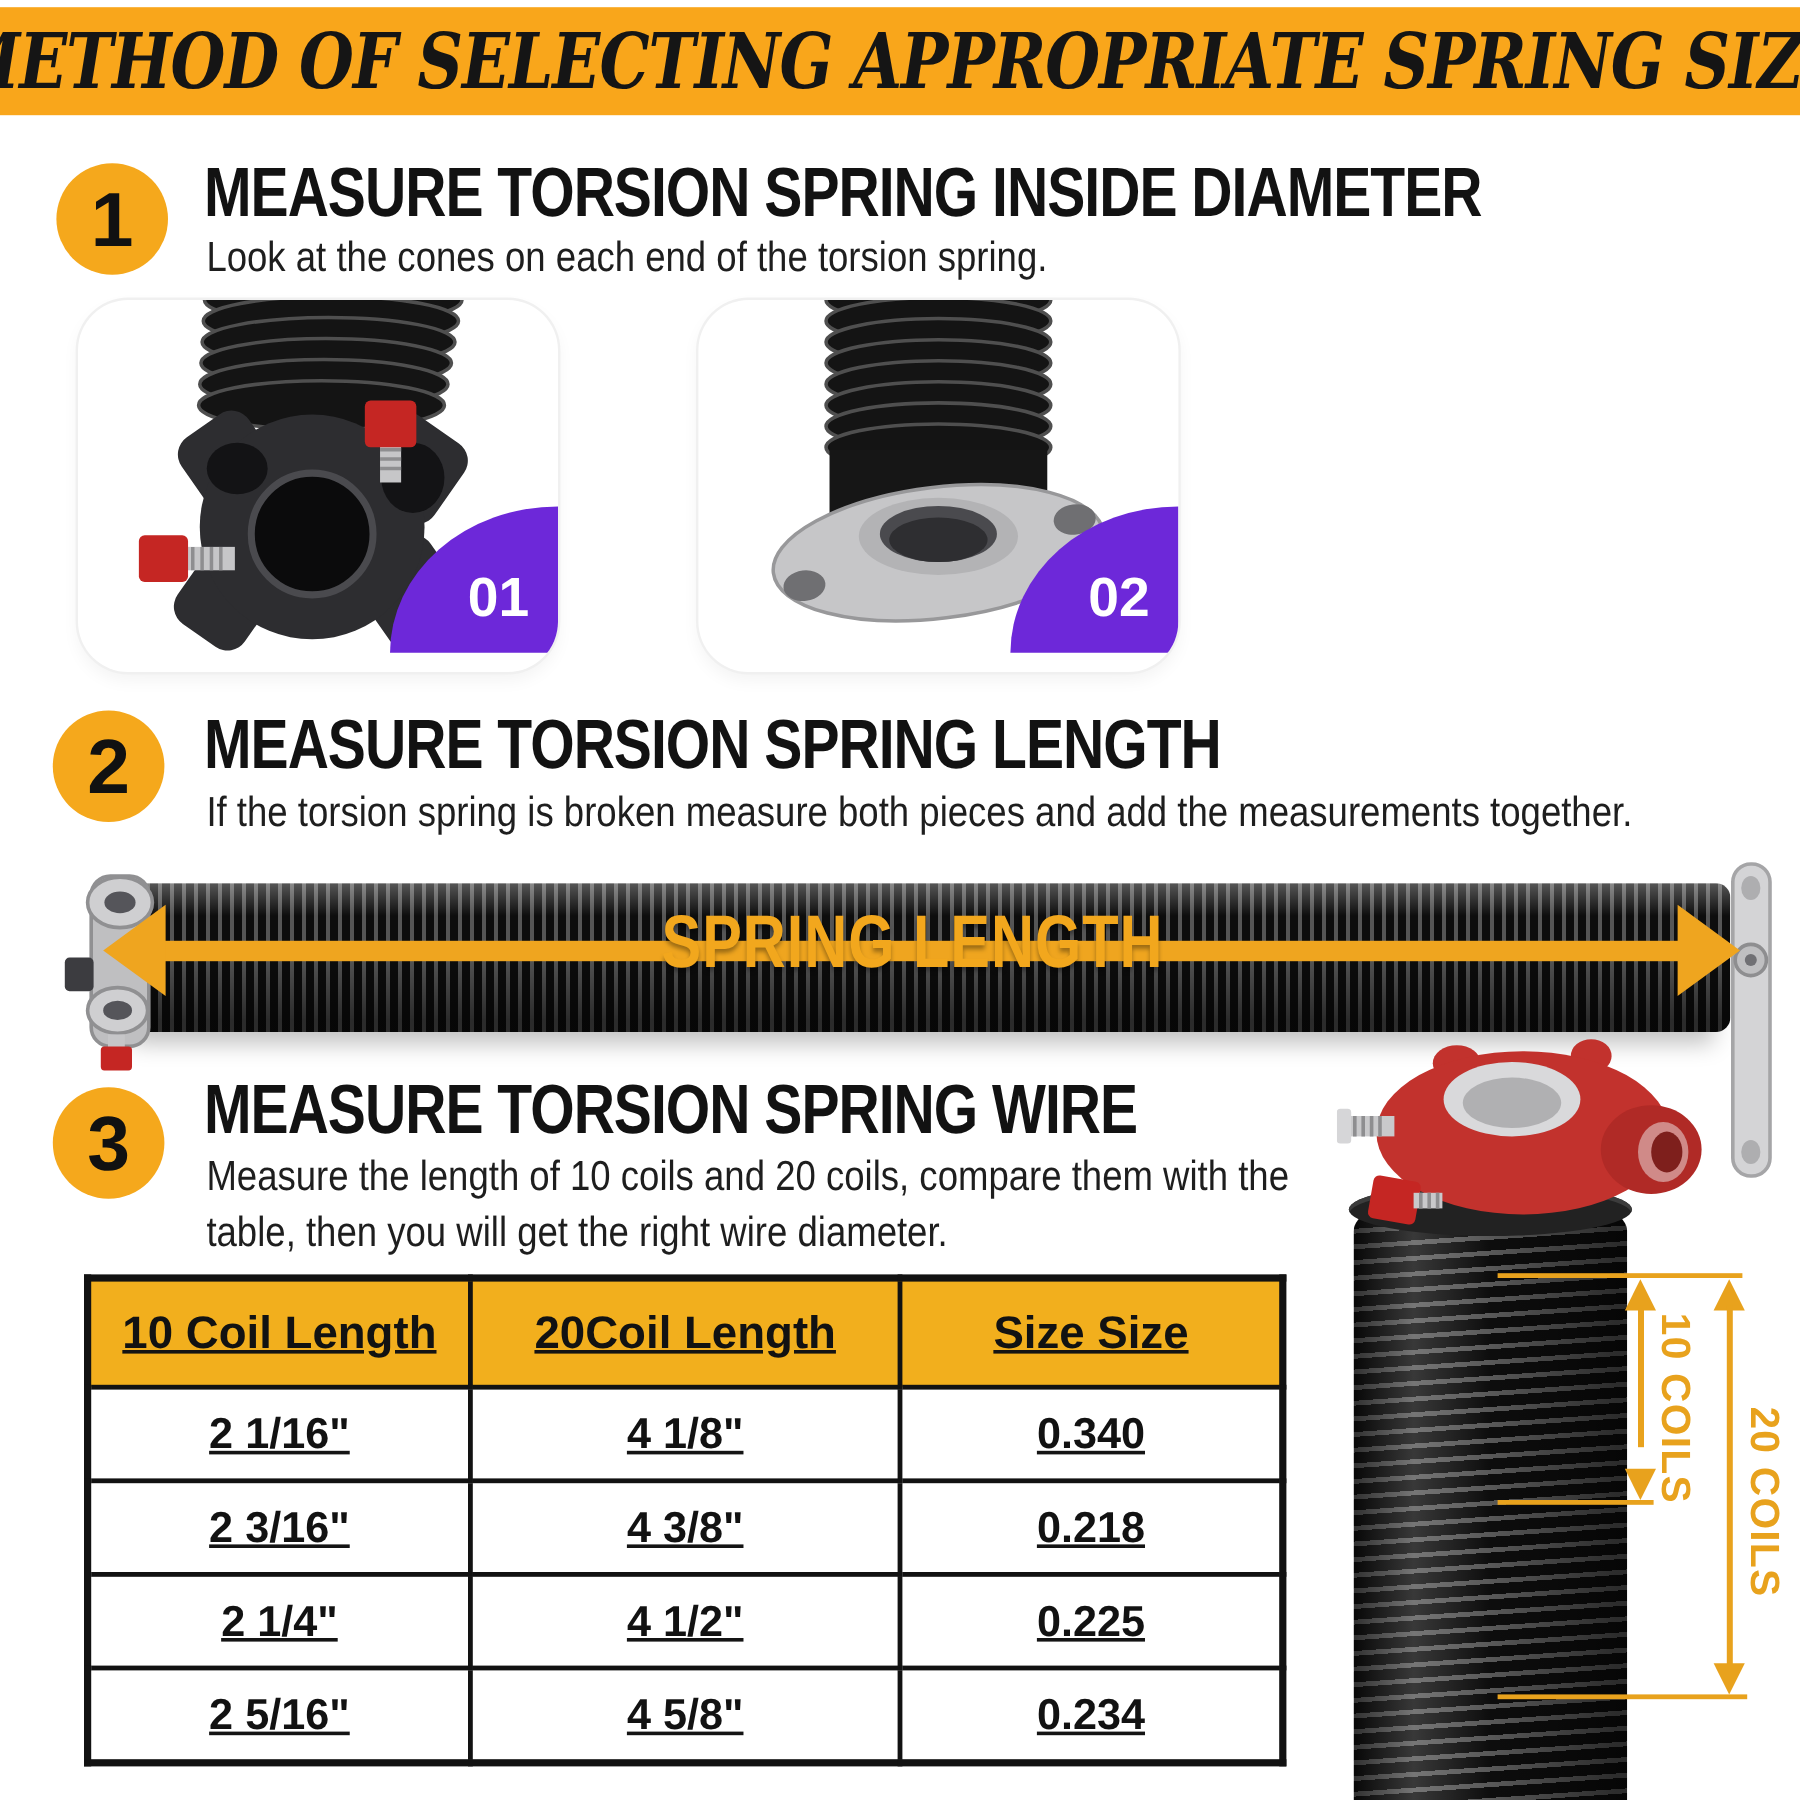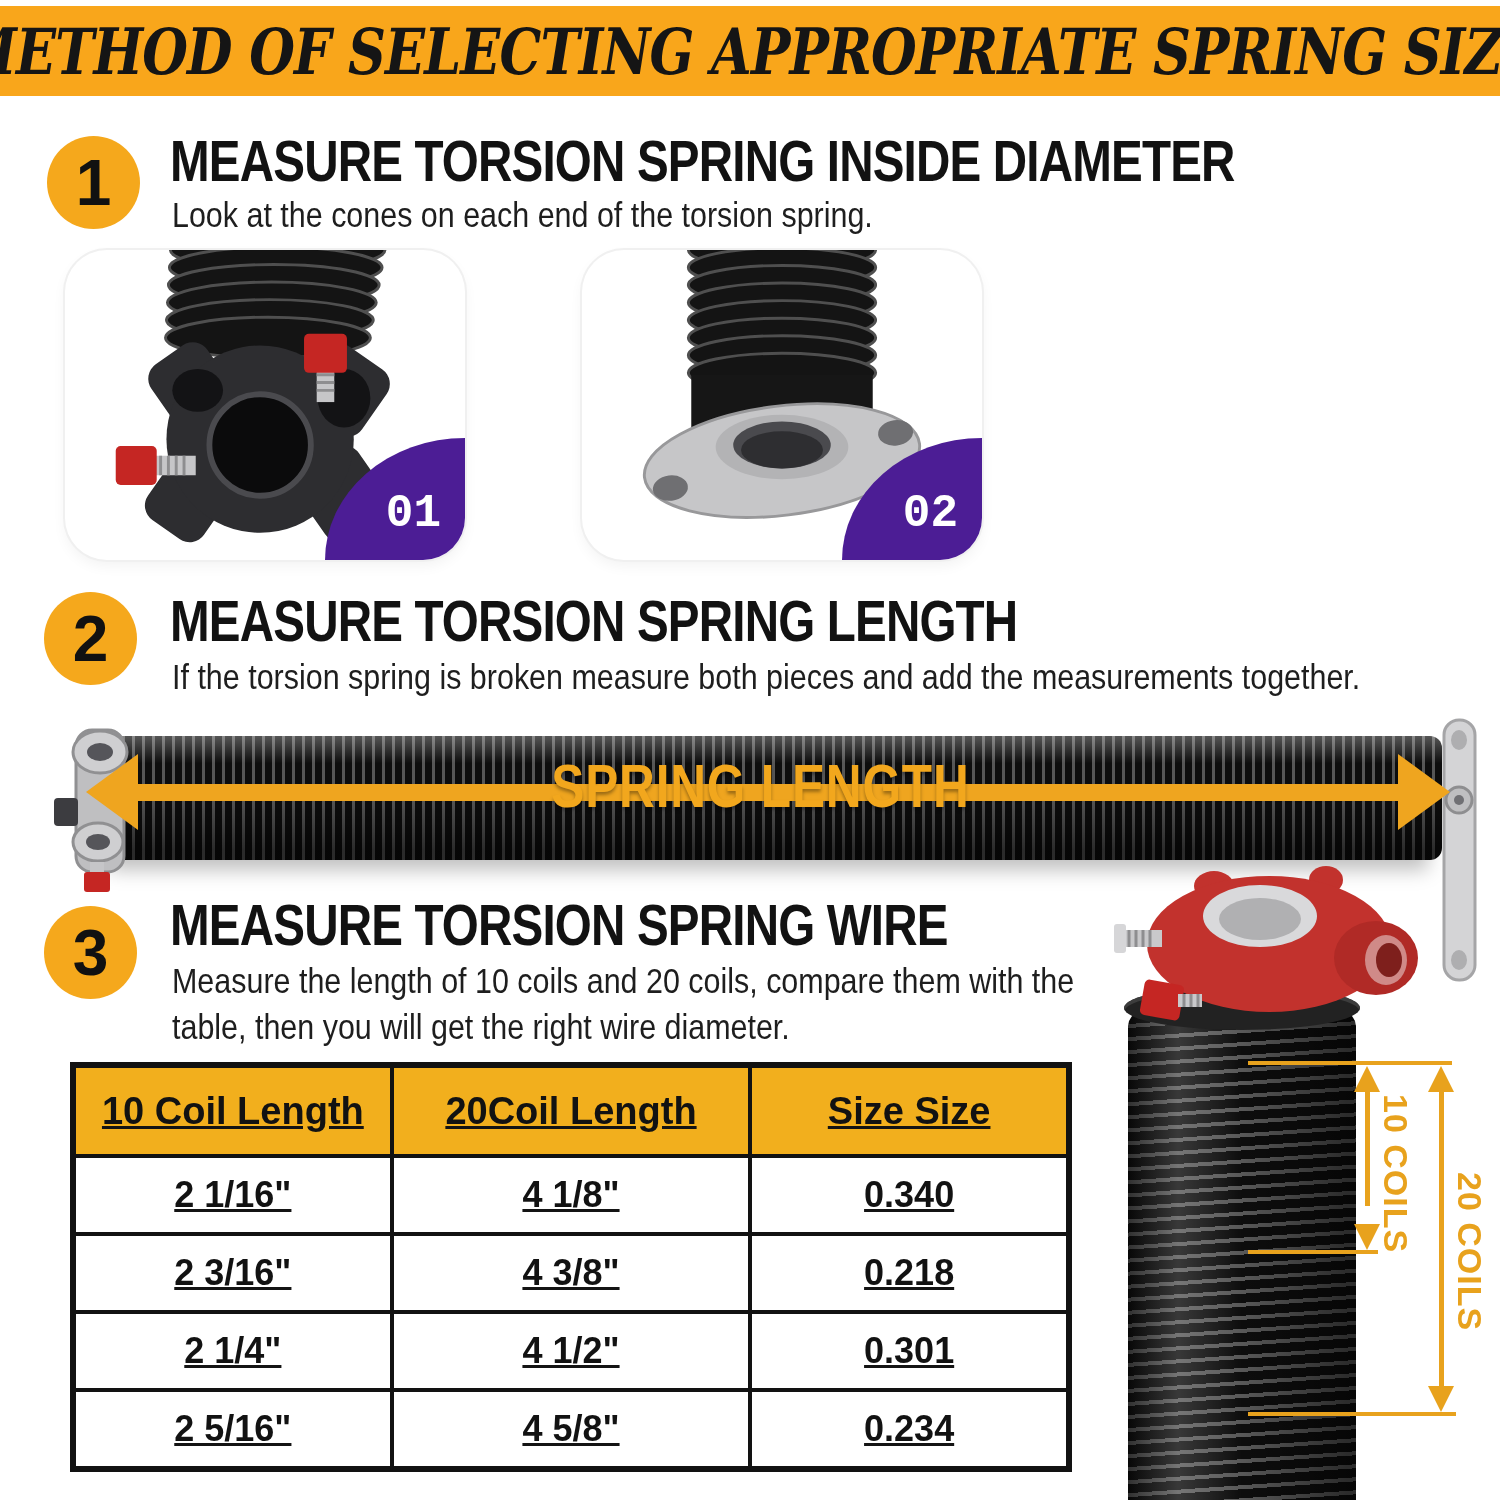--- a/index.html
+++ b/index.html
@@ -19,22 +19,22 @@
          display:flex;align-items:center;justify-content:center;}
   .badge span{font-weight:bold;font-size:64px;color:#111;}
   .step-title{white-space:nowrap;font-weight:bold;font-size:58px;color:#121212;
               transform:scaleX(.82);transform-origin:left top;letter-spacing:-1px;line-height:1;}
   .step-sub{font-size:35px;color:#1e1e1e;transform:scaleX(.87);transform-origin:left top;
             line-height:46px;letter-spacing:0;}
 
   
   .card{top:250px;width:400px;height:310px;background:#fff;border-radius:42px;overflow:hidden;
         box-shadow:0 0 0 2px #f0f0f0, 0 6px 14px rgba(0,0,0,.05);}
-  .wedge{position:absolute;right:0;bottom:0;width:140px;height:122px;background:#4c1d95;
-         border-top-left-radius:100% 100%;font-family:Liberation Mono, monospace;}
+  .wedge{position:absolute;right:0;bottom:16px;width:140px;height:122px;background:#6d28d9;
+         border-top-left-radius:100% 100%;}
   .wedge span{position:absolute;right:24px;bottom:20px;color:#ffffff;font-weight:bold;font-size:46px;}
   .coil-v{position:absolute;background:
       linear-gradient(90deg, rgba(0,0,0,.45) 0%, rgba(255,255,255,.18) 22%, rgba(0,0,0,0) 50%, rgba(0,0,0,.5) 96%),
       repeating-linear-gradient(176deg,#0d0d0d 0 9px,#585858 9px 13px);}
   .coil-h{position:absolute;background:
       linear-gradient(180deg, rgba(255,255,255,.30) 0%, rgba(255,255,255,0) 22%, rgba(0,0,0,0) 48%, rgba(0,0,0,.5) 92%),
       repeating-linear-gradient(90deg,#0d0d0d 0 7px,#565656 7px 10px);}
 
   
   .len-fig{left:0;top:700px;width:1500px;height:195px;}
@@ -205,21 +205,21 @@
       <td>0.340</td>
     </tr>
     <tr>
       <td>2 3/16"</td>
       <td>4 3/8"</td>
       <td>0.218</td>
     </tr>
     <tr>
       <td>2 1/4"</td>
       <td>4 1/2"</td>
-      <td>0.301</td>
+      <td>0.225</td>
     </tr>
     <tr>
       <td>2 5/16"</td>
       <td>4 5/8"</td>
       <td>0.234</td>
     </tr>
   </tbody>
     </table>
 
   <div class="abs coil-v vspring"></div>

